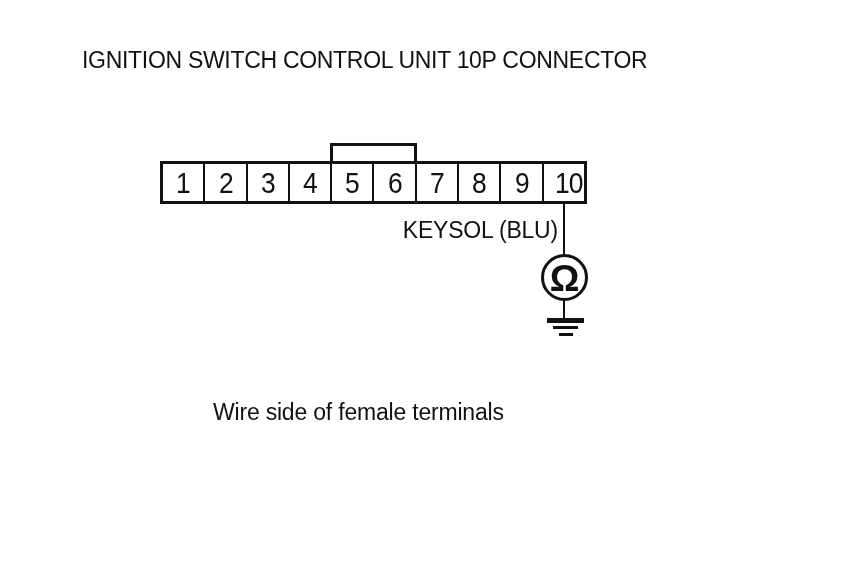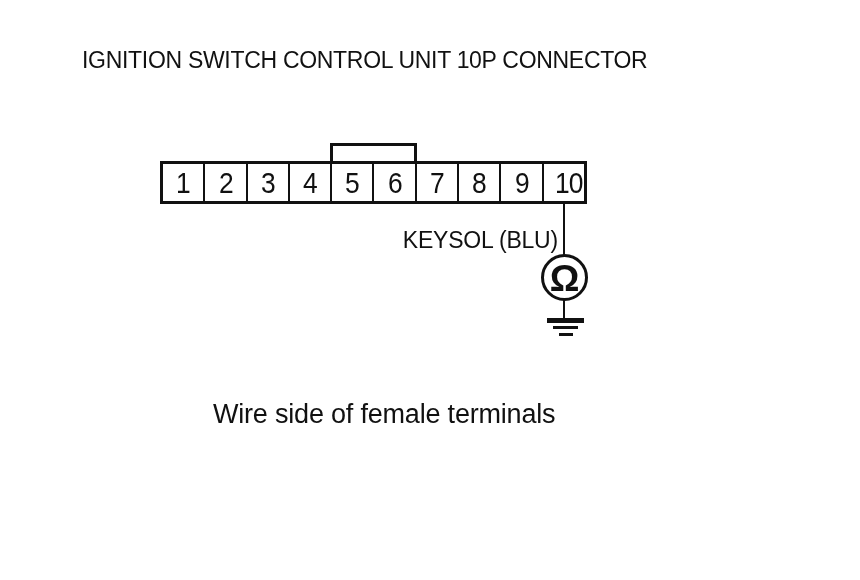--- a/index.html
+++ b/index.html
@@ -62,21 +62,21 @@
   }
   .pin-cell:last-child { border-right: none; justify-content: flex-end; }
   .pin-cell span {
     display: inline-block;
     transform: scaleX(0.88);
     letter-spacing: -1px;
   }
   .wire-label {
     position: absolute;
     right: 302px;
-    top: 227px;
+    top: 217px;
     font-size: 23px;
     letter-spacing: -0.2px;
     white-space: nowrap;
     color: #111111;
   }
   .wire-vertical {
     position: absolute;
     left: 563px;
     top: 204px;
     width: 2px;
@@ -111,21 +111,21 @@
     position: absolute;
     background: #111111;
   }
   .ground .bar1 { left: 547px; top: 318px; width: 37px; height: 5px; }
   .ground .bar2 { left: 553px; top: 326px; width: 25px; height: 3px; }
   .ground .bar3 { left: 559px; top: 333px; width: 14px; height: 3px; }
   .caption {
     position: absolute;
     left: 213px;
     top: 399px;
-    font-size: 27px;
+    font-size: 23px;
     letter-spacing: -0.2px;
     white-space: nowrap;
     color: #111111;
   }
 </style>
 </head>
 <body>
 
 <div class="stage">
 

